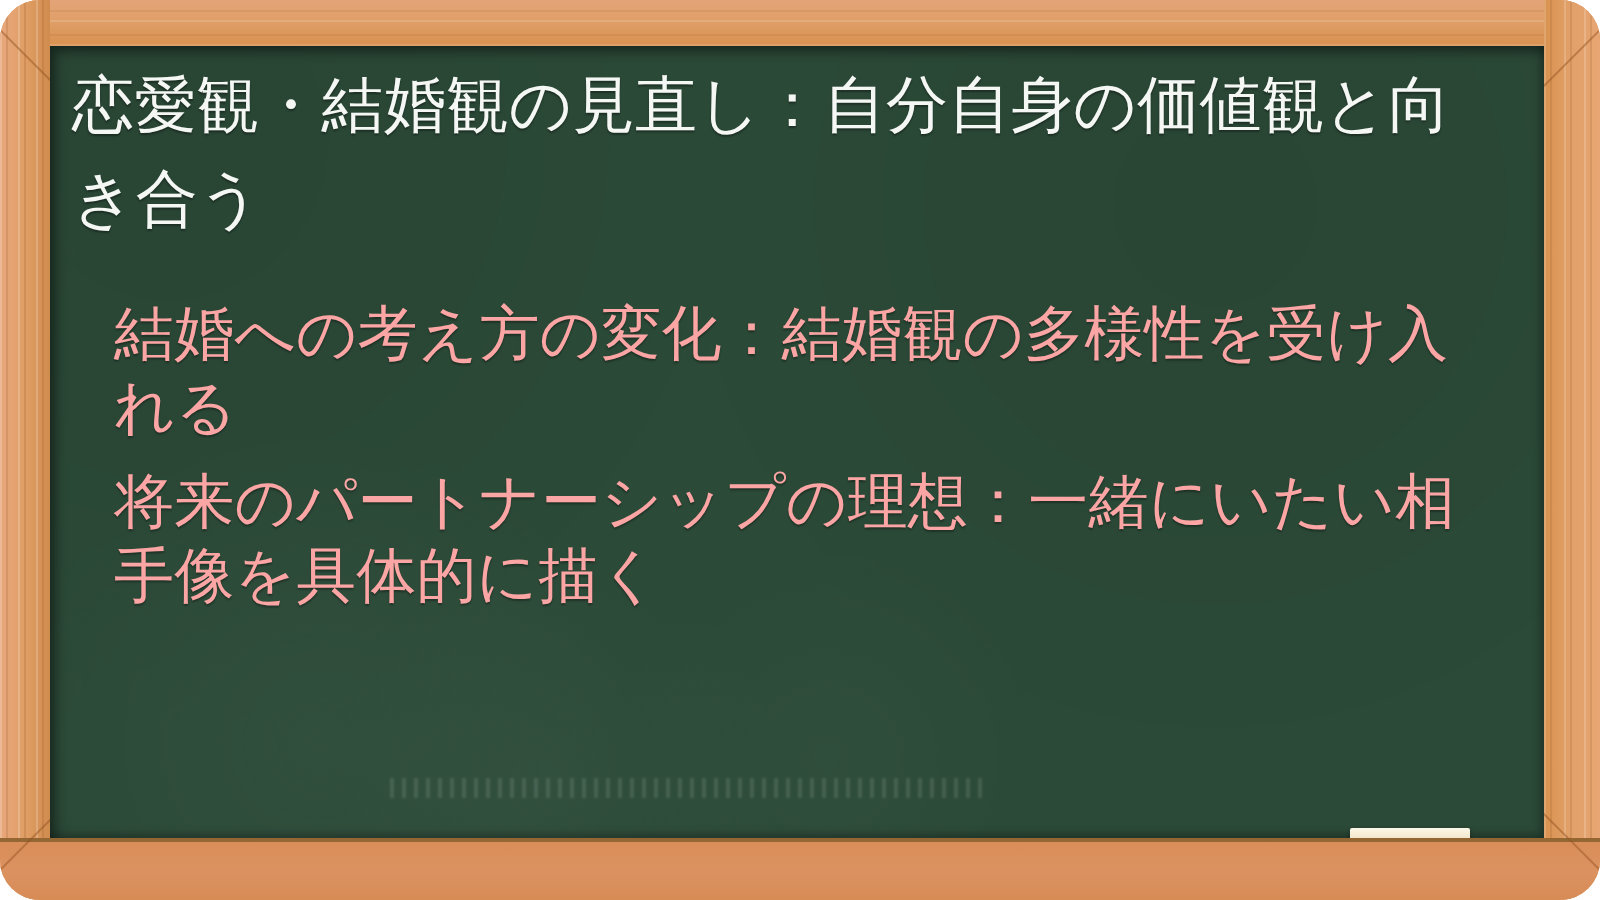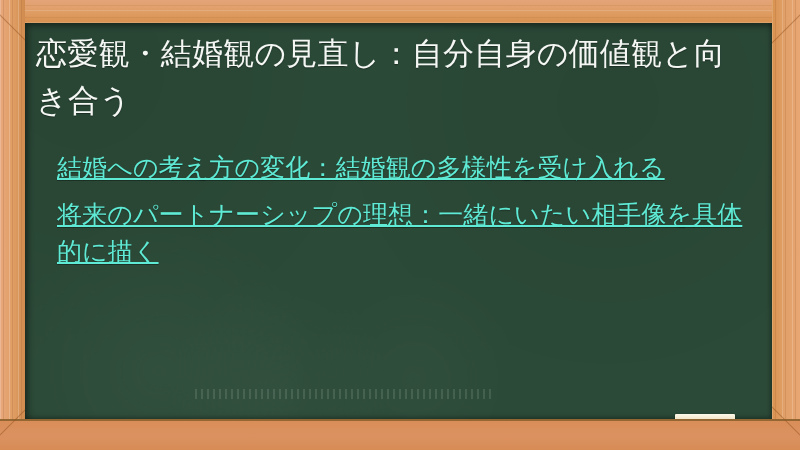--- a/index.html
+++ b/index.html
@@ -13,20 +13,21 @@
     overflow: hidden;
     font-family: "DejaVu Sans", "Liberation Sans", sans-serif;
   }
 
   .slide {
     position: relative;
     width: 800px;
     height: 450px;
     overflow: hidden;
     background: #da8e5a;
+    border-radius: 20px;
   }
 
   
   .frame {
     position: absolute;
     inset: 0;
     background:
       linear-gradient(180deg,
         #e8a877 0%,
         #dd9b62 35%,
@@ -192,28 +193,27 @@
   .bullets {
     position: absolute;
     left: 32px;
     top: 126px;
     width: 690px;
     margin: 0;
     padding: 0;
     list-style: none;
   }
   .bullet {
-    color: #5eead4;
-    font-size: 25px;
+    color: #fca5a5;
+    font-size: 30px;
     line-height: 37px;
     letter-spacing: .1px;
     text-shadow: 0 1px 1px rgba(0,0,0,.32);
     margin: 0 0 10px 0;
     white-space: pre-wrap;
-    text-decoration: underline;
   }
   .bullet:last-child { margin-bottom: 13px; }
 
   
   .chalk {
     position: absolute;
     left: 650px;
     top: 391px;
     width: 60px;
     height: 8px;

